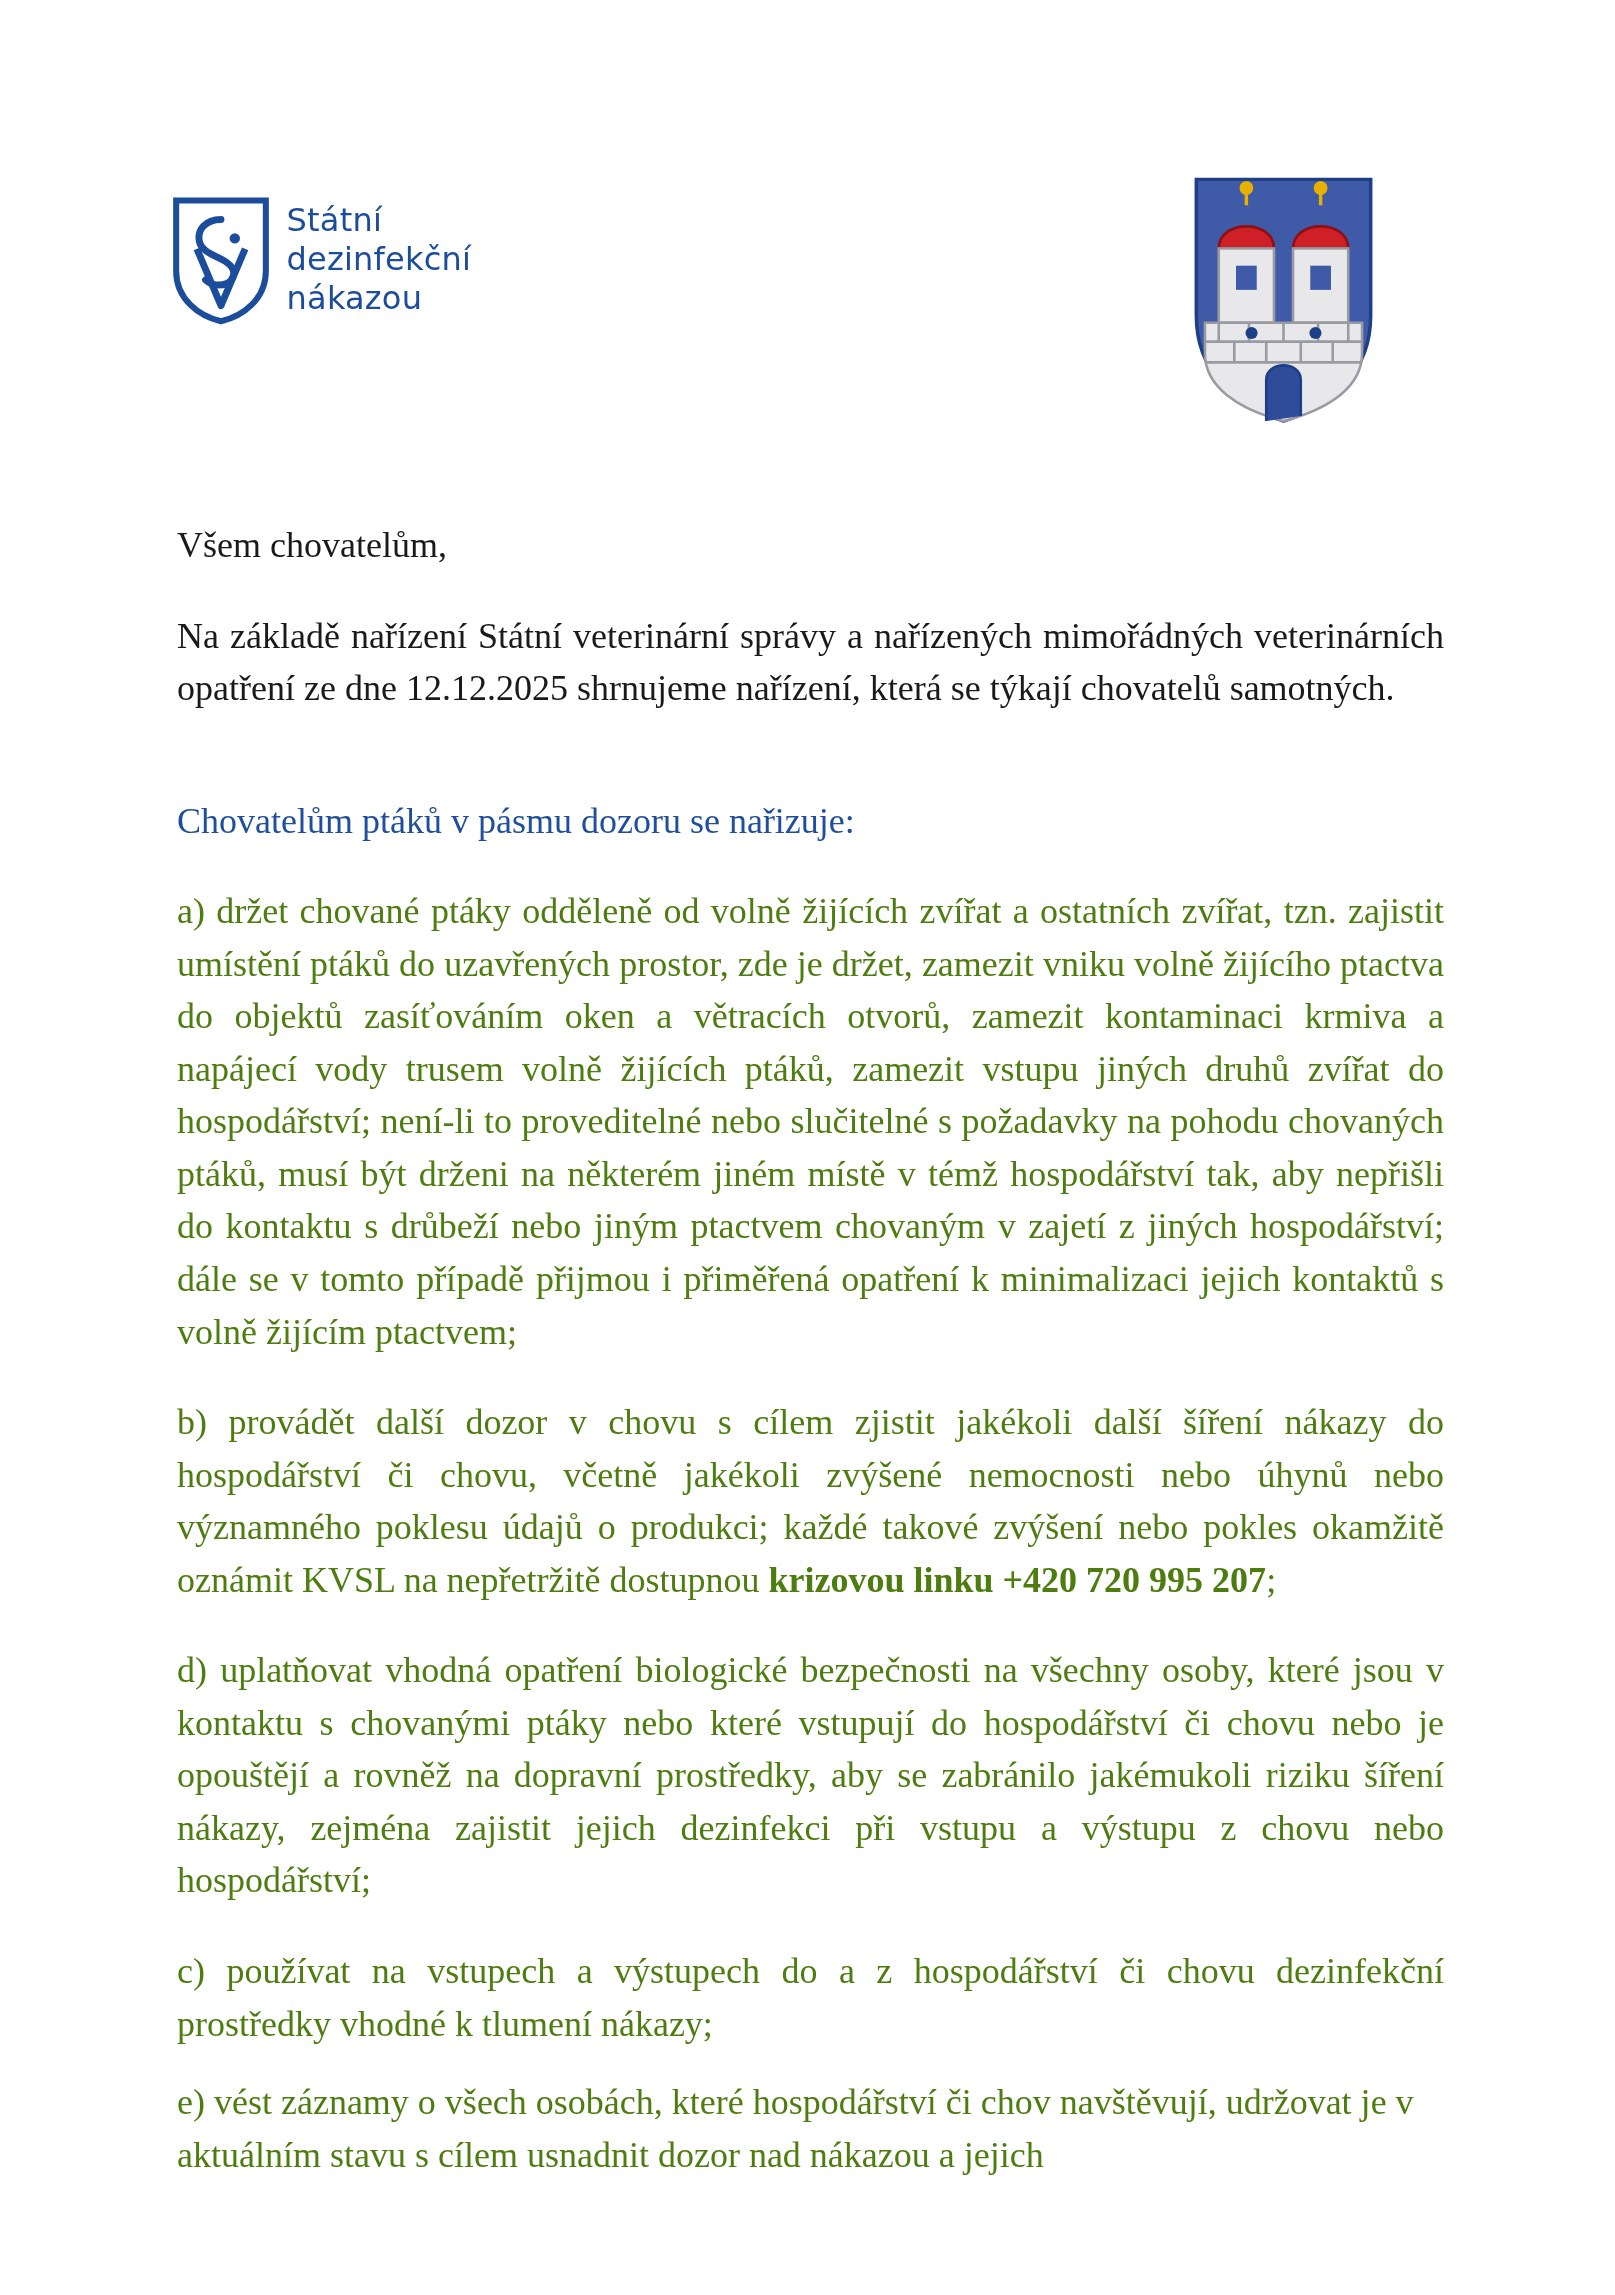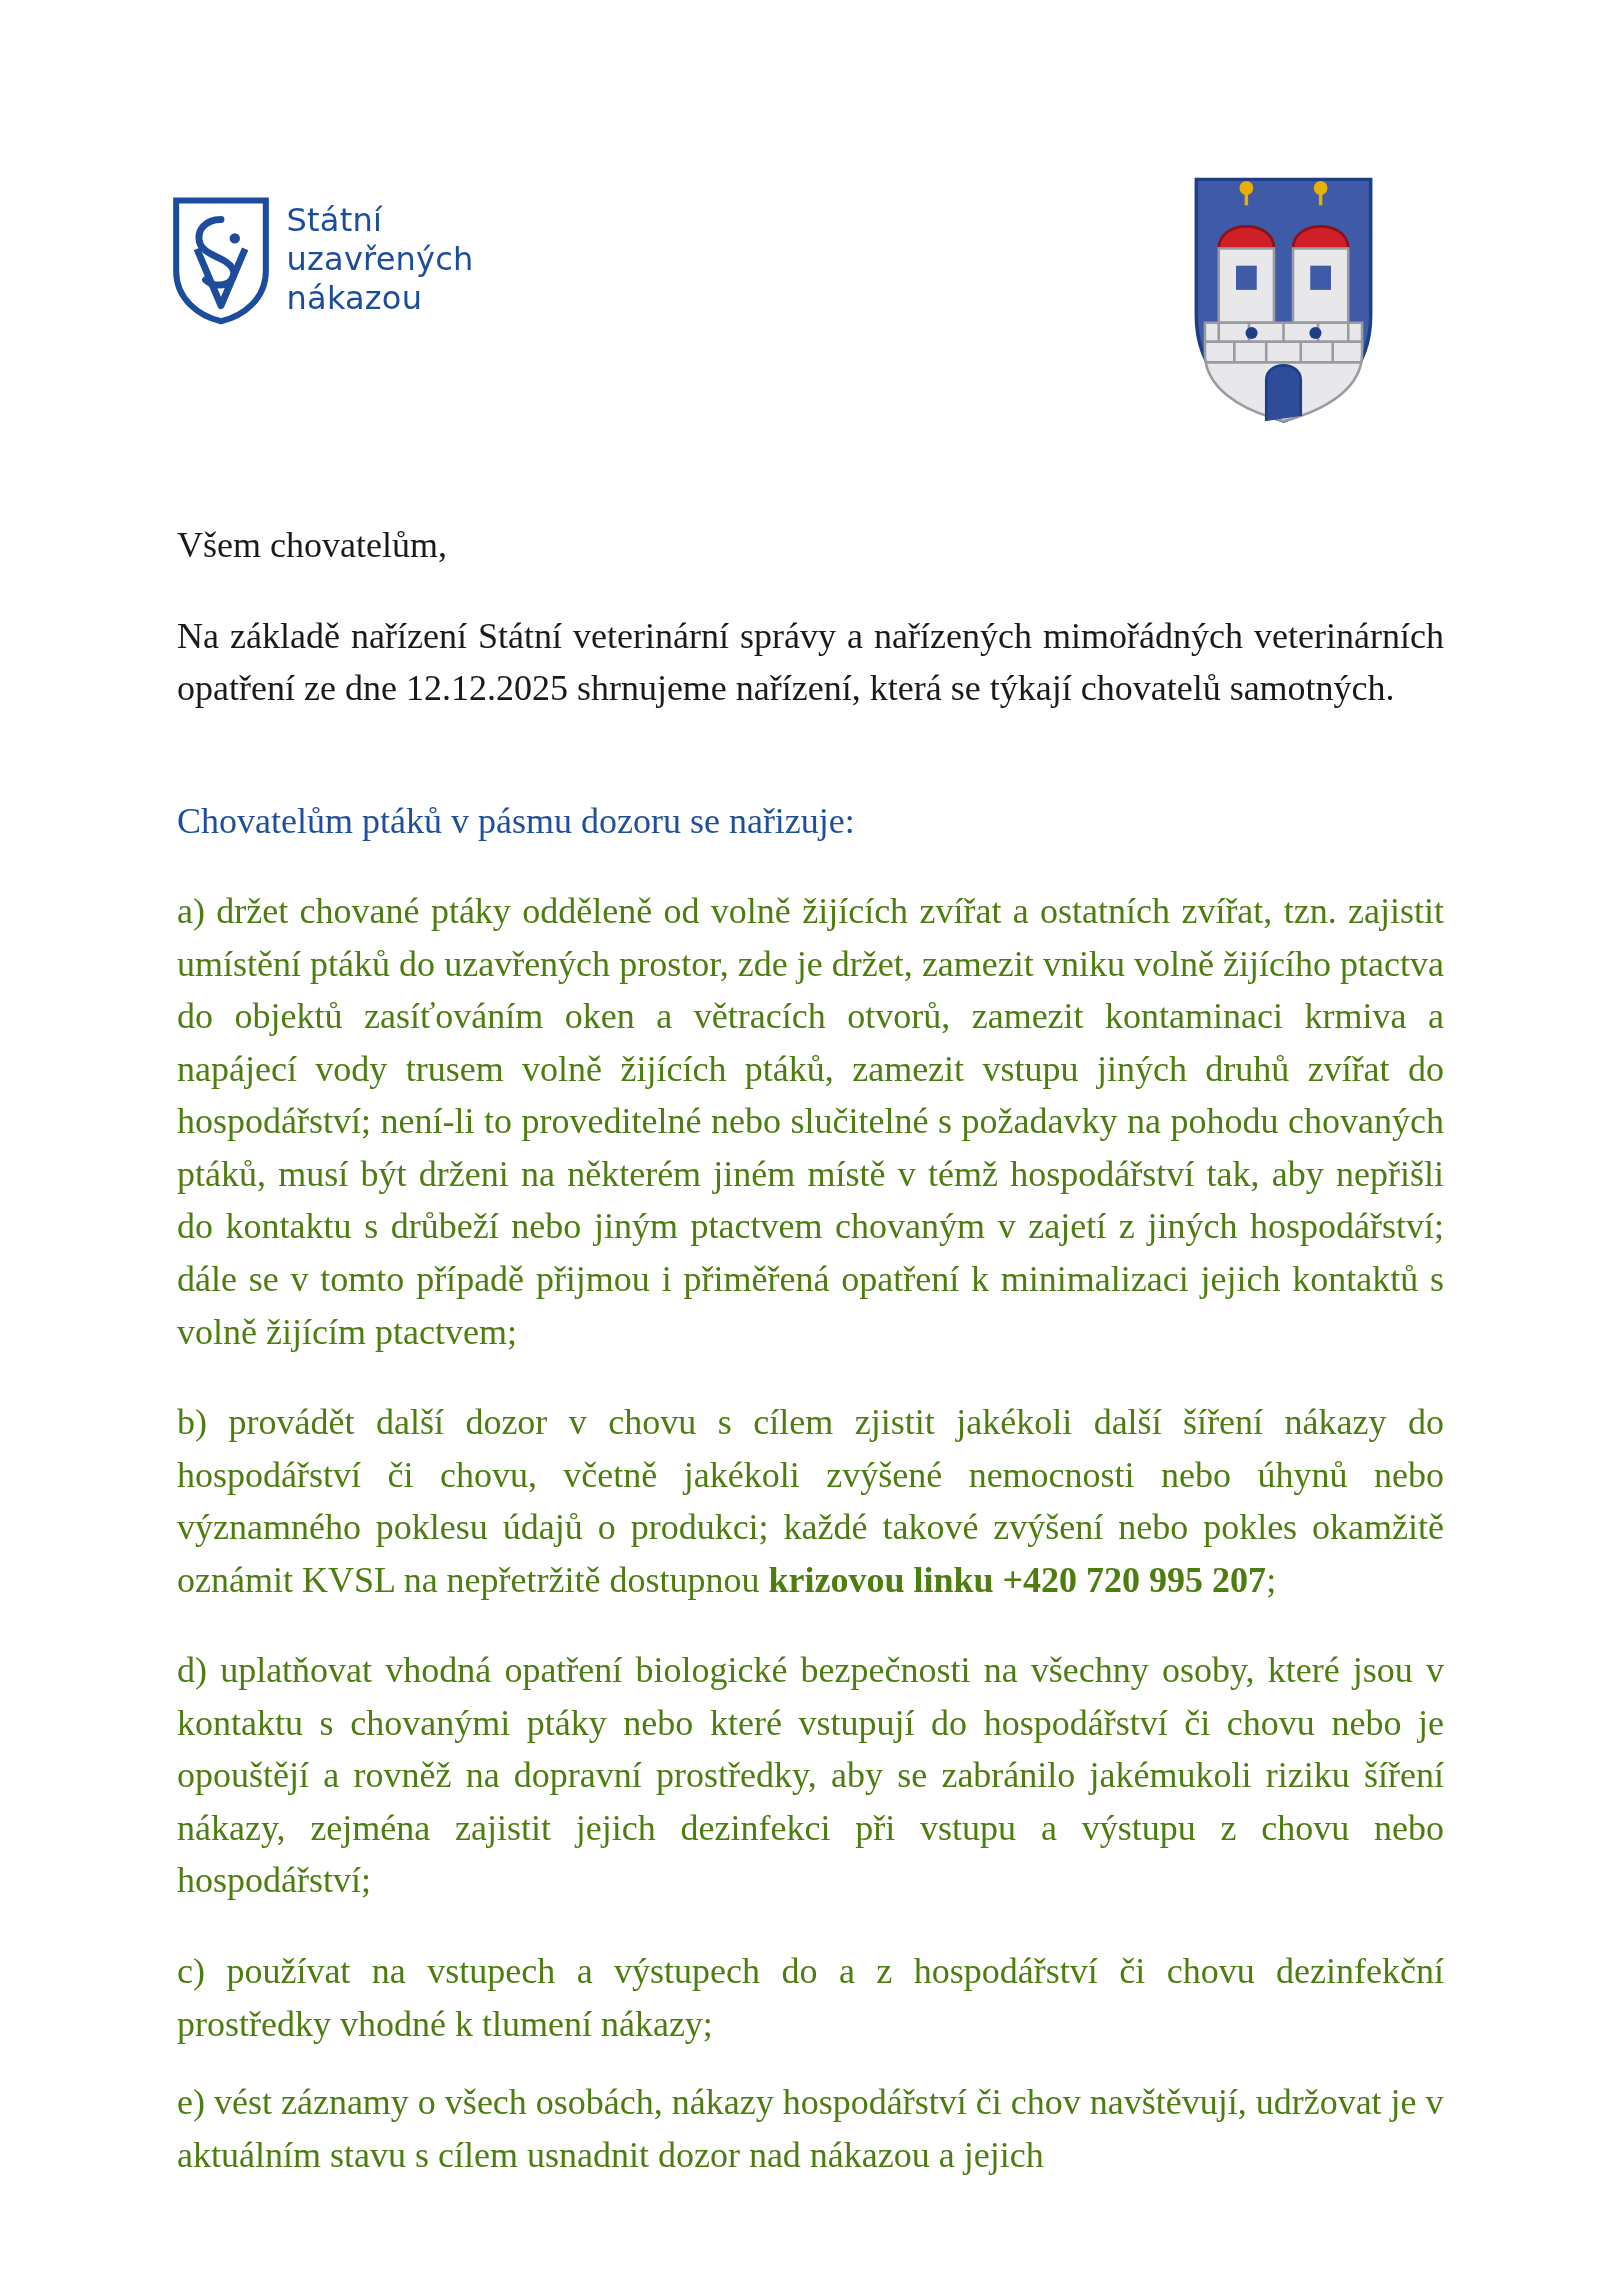--- a/index.html
+++ b/index.html
@@ -94,21 +94,21 @@
 
     <div class="svs-logo">
       <svg class="svs-shield" viewBox="0 0 116 150">
         <path d="M6 6 H110 V88 C110 120 84 140 58 146 C32 140 6 120 6 88 Z" fill="#ffffff" stroke="#1c4d9c" stroke-width="7"></path>
         <path d="M58 28 C40 28 30 40 33 54 C36 66 52 70 62 76 C72 82 76 90 70 98 C64 106 48 106 40 98" fill="none" stroke="#1c4d9c" stroke-width="8" stroke-linecap="round"></path>
         <path d="M30 62 L58 128 L86 62" fill="none" stroke="#1c4d9c" stroke-width="8" stroke-linejoin="round"></path>
         <circle cx="74" cy="50" r="6" fill="#1c4d9c"></circle>
       </svg>
       <div class="svs-words">
         <span>Státní</span>
-        <span>uzavřených</span>
+        <span>dezinfekční</span>
         <span>nákazou</span>
       </div>
     </div>
 
     <svg class="town-crest" viewBox="0 0 230 300">
       <path d="M14 12 H216 V170 C216 232 176 272 115 292 C54 272 14 232 14 170 Z" fill="#3f5aa6" stroke="#1c3f86" stroke-width="4"></path>
 
       <circle cx="72" cy="22" r="8" fill="#e8b100"></circle>
       <circle cx="158" cy="22" r="8" fill="#e8b100"></circle>
       <rect x="70" y="28" width="4" height="14" fill="#e8b100"></rect>
@@ -153,17 +153,17 @@
     <p class="blue-heading">Chovatelům ptáků v pásmu dozoru se nařizuje:</p>
 
     <p class="justify blue">a) držet chované ptáky odděleně od volně žijících zvířat a ostatních zvířat, tzn. zajistit umístění ptáků do uzavřených prostor, zde je držet, zamezit vniku volně žijícího ptactva do objektů zasíťováním oken a větracích otvorů, zamezit kontaminaci krmiva a napájecí vody trusem volně žijících ptáků, zamezit vstupu jiných druhů zvířat do hospodářství; není-li to proveditelné nebo slučitelné s požadavky na pohodu chovaných ptáků, musí být drženi na některém jiném místě v témž hospodářství tak, aby nepřišli do kontaktu s drůbeží nebo jiným ptactvem chovaným v zajetí z jiných hospodářství; dále se v tomto případě přijmou i přiměřená opatření k minimalizaci jejich kontaktů s volně žijícím ptactvem;</p>
 
     <p class="justify blue"><span>b) provádět další dozor v chovu s cílem zjistit jakékoli další šíření nákazy do hospodářství či chovu, včetně jakékoli zvýšené nemocnosti nebo úhynů nebo významného poklesu údajů o produkci; každé takové zvýšení nebo pokles okamžitě oznámit KVSL na nepřetržitě dostupnou </span><span class="bold">krizovou linku +420 720 995 207</span><span>;</span></p>
 
     <p class="justify blue">d) uplatňovat vhodná opatření biologické bezpečnosti na všechny osoby, které jsou v kontaktu s chovanými ptáky nebo které vstupují do hospodářství či chovu nebo je opouštějí a rovněž na dopravní prostředky, aby se zabránilo jakémukoli riziku šíření nákazy, zejména zajistit jejich dezinfekci při vstupu a výstupu z chovu nebo hospodářství;</p>
 
     <p class="justify blue">c) používat na vstupech a výstupech do a z hospodářství či chovu dezinfekční prostředky vhodné k tlumení nákazy;</p>
 
-    <p class="blue">e) vést záznamy o všech osobách, nákazy hospodářství či chov navštěvují, udržovat je v aktuálním stavu s cílem usnadnit dozor nad nákazou a jejich</p>
+    <p class="blue">e) vést záznamy o všech osobách, které hospodářství či chov navštěvují, udržovat je v aktuálním stavu s cílem usnadnit dozor nad nákazou a jejich</p>
 
   </div>
 </div>
 
 
 </body></html>

